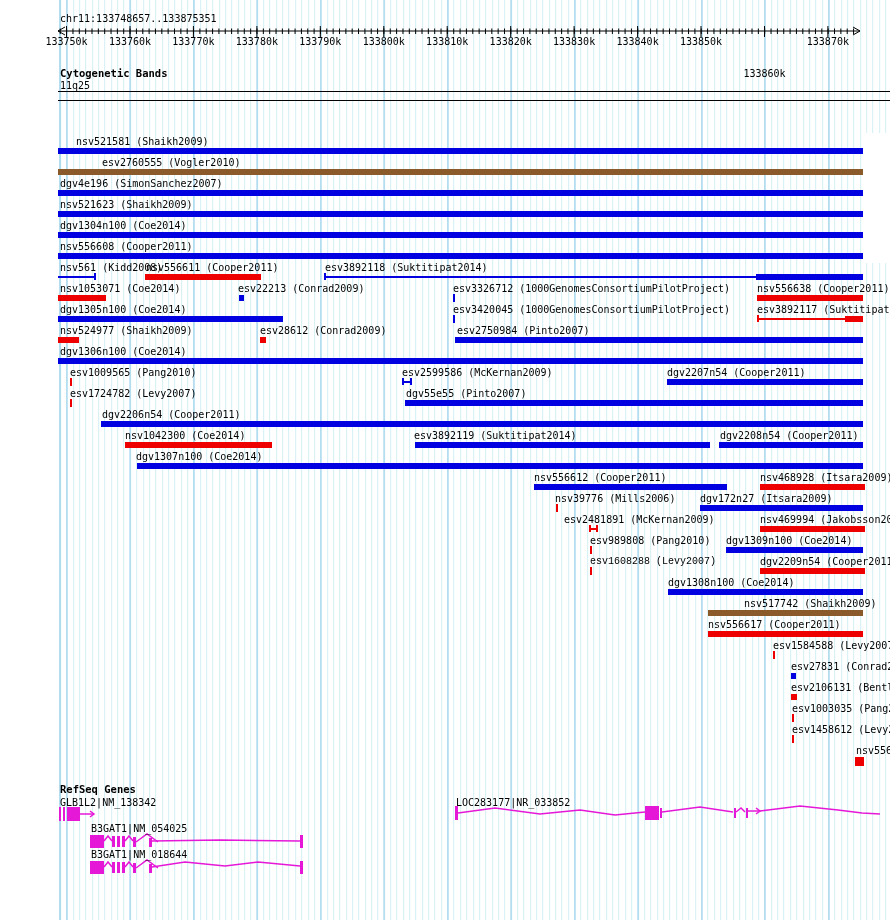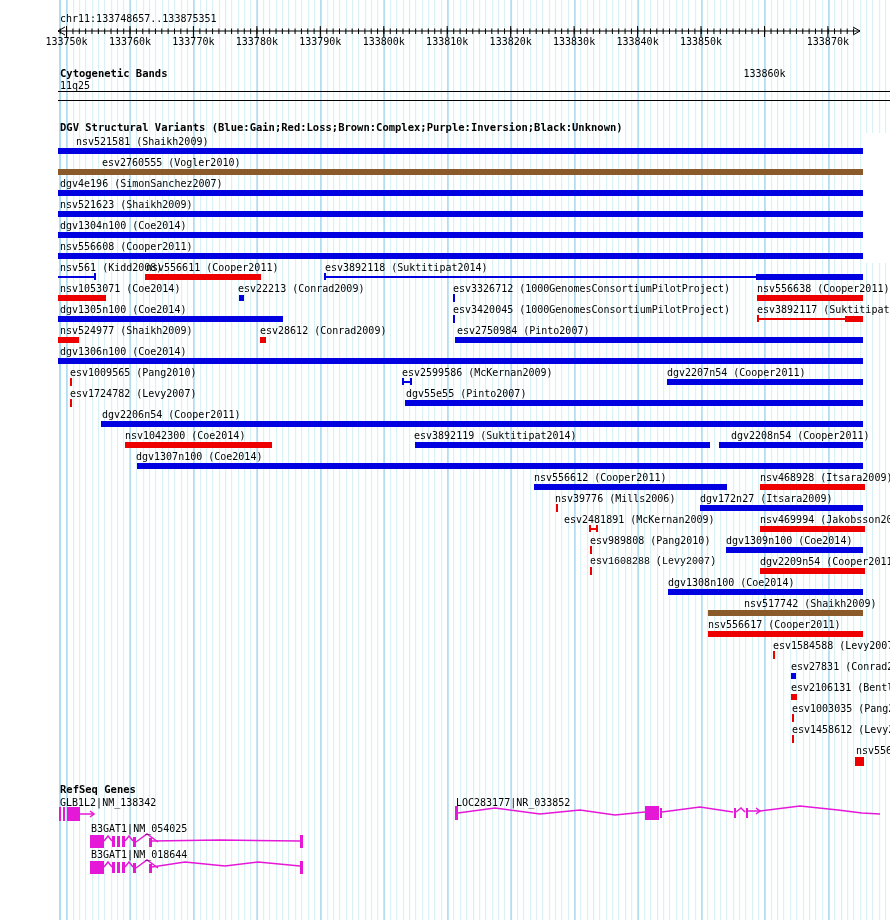--- a/index.html
+++ b/index.html
@@ -232,21 +232,20 @@
       <div class="txt ticklabel" style="left: 615.6px; top: 36px;">133840k</div>
       <div class="txt ticklabel" style="left: 679px; top: 36px;">133850k</div>
       <div class="txt ticklabel" style="left: 742.5px; top: 36px; margin-top: 32px;">133860k</div>
       <div class="txt ticklabel" style="left: 805.9px; top: 36px;">133870k</div>
     </div>
 
   <div class="txt bold" style="left:60px;top:68px;">Cytogenetic Bands</div>
   <div class="txt" style="left:60px;top:80px;">11q25</div>
   <div id="cytoband-box"></div>
 
-  <div class="txt bold" style="left:60px;top:122px;">DGV Structural Variants (Blue:Gain;Red:Loss;Brown:Complex;Purple:Inversion;Black:Unknown)</div>
   <div id="dgv-track">
       <div class=" txt" style="left: 60px; top: 136px; padding-left: 16px;">nsv521581 (Shaikh2009)</div>
       <div style="left: 58px; top: 148px; width: 805px; height: 6px; background: rgb(0, 0, 224); position: absolute;"></div>
       <div class=" txt" style="left: 60px; top: 157px; padding-left: 42px;">esv2760555 (Vogler2010)</div>
       <div style="left: 58px; top: 169px; width: 805px; height: 6px; background: rgb(139, 90, 43); position: absolute;"></div>
       <div class=" txt" style="left: 60px; top: 178px;">dgv4e196 (SimonSanchez2007)</div>
       <div style="left: 58px; top: 190px; width: 805px; height: 6px; background: rgb(0, 0, 224); position: absolute;"></div>
       <div class=" txt" style="left: 60px; top: 199px;">nsv521623 (Shaikh2009)</div>
       <div style="left: 58px; top: 211px; width: 805px; height: 6px; background: rgb(0, 0, 224); position: absolute;"></div>
       <div class=" txt" style="left: 60px; top: 220px;">dgv1304n100 (Coe2014)</div>
@@ -297,21 +296,21 @@
       <div class=" txt" style="left: 70px; top: 388px;">esv1724782 (Levy2007)</div>
       <div style="left: 70px; top: 399px; width: 2px; height: 8px; background: rgb(238, 0, 0); position: absolute;"></div>
       <div class=" txt" style="left: 406px; top: 388px;">dgv55e55 (Pinto2007)</div>
       <div style="left: 405px; top: 400px; width: 458px; height: 6px; background: rgb(0, 0, 224); position: absolute;"></div>
       <div class=" txt" style="left: 102px; top: 409px;">dgv2206n54 (Cooper2011)</div>
       <div style="left: 101px; top: 421px; width: 762px; height: 6px; background: rgb(0, 0, 224); position: absolute;"></div>
       <div class=" txt" style="left: 125px; top: 430px;">nsv1042300 (Coe2014)</div>
       <div style="left: 125px; top: 442px; width: 147px; height: 6px; background: rgb(238, 0, 0); position: absolute;"></div>
       <div class=" txt" style="left: 414px; top: 430px;">esv3892119 (Suktitipat2014)</div>
       <div style="left: 415px; top: 442px; width: 295px; height: 6px; background: rgb(0, 0, 224); position: absolute;"></div>
-      <div class=" txt" style="left: 720px; top: 430px; padding-left: 11px;">dgv2208n54 (Cooper2011)</div>
+      <div class=" txt" style="left: 720px; top: 430px;">dgv2208n54 (Cooper2011)</div>
       <div style="left: 719px; top: 442px; width: 144px; height: 6px; background: rgb(0, 0, 224); position: absolute;"></div>
       <div class=" txt" style="left: 136px; top: 451px;">dgv1307n100 (Coe2014)</div>
       <div style="left: 137px; top: 463px; width: 726px; height: 6px; background: rgb(0, 0, 224); position: absolute;"></div>
       <div class=" txt" style="left: 534px; top: 472px;">nsv556612 (Cooper2011)</div>
       <div style="left: 534px; top: 484px; width: 193px; height: 6px; background: rgb(0, 0, 224); position: absolute;"></div>
       <div class=" txt" style="left: 760px; top: 472px;">nsv468928 (Itsara2009)</div>
       <div style="left: 760px; top: 484px; width: 105px; height: 6px; background: rgb(238, 0, 0); position: absolute;"></div>
       <div class=" txt" style="left: 555px; top: 493px;">nsv39776 (Mills2006)</div>
       <div style="left: 556px; top: 504px; width: 2px; height: 8px; background: rgb(238, 0, 0); position: absolute;"></div>
       <div class=" txt" style="left: 700px; top: 493px;">dgv172n27 (Itsara2009)</div>

